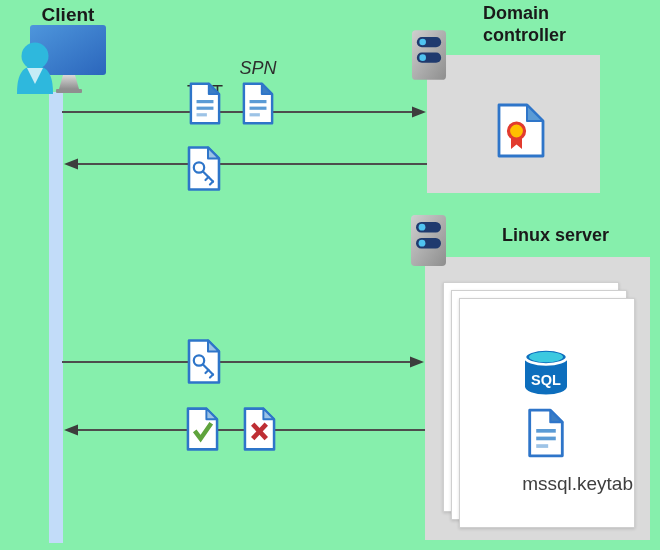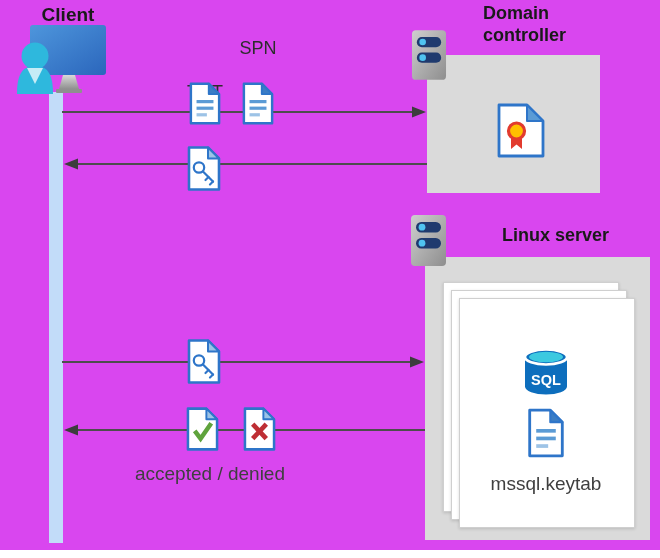--- a/index.html
+++ b/index.html
@@ -1,17 +1,17 @@
 <!DOCTYPE html>
 <html><head>
 <meta charset="utf-8">
 <style>
   html,body{margin:0;padding:0;background:#ffffff;}
   .canvas{
-    position:relative;width:660px;height:550px;background:#d946ef;
+    position:relative;width:660px;height:550px;background:#86efac;
     font-family:"Liberation Sans",sans-serif;overflow:hidden;
   }
   .abs{position:absolute;}
   .heading{font-weight:bold;color:#1a1a1a;font-size:18px;line-height:22px;}
   .plainlabel{color:#2d2d2d;font-size:18px;}
   .soft{color:#3f3f3f;font-size:19px;}
   .center{text-align:center;}
   .graybox{background:#dadada;}
   .lifeline{background:#c2dcf9;}
   .card{
@@ -64,21 +64,21 @@
     </defs>
     <rect x="20" y="3" width="76" height="50" rx="3" fill="url(#monGrad)"></rect>
     <polygon points="53,53 65,53 69,67 49,67" fill="url(#standGrad)"></polygon>
     <rect x="46" y="67" width="26" height="4" rx="1" fill="#8f8f8f"></rect>
     <circle cx="25" cy="34" r="13.5" fill="#2eb8dd"></circle>
     <path d="M7 72 C7 51 13 44 25 44 C37 44 43 51 43 72 Z" fill="#2eb8dd"></path>
     <polygon points="17,46 33,46 25,62" fill="#c6ecf6"></polygon>
   </svg>
 
   <div class="abs plainlabel center" style="left:183px;top:54px;width:44px;margin-top:28px;">TGT</div>
-  <div class="abs plainlabel center" style="left:236px;top:38px;width:44px;">SPN</div>
+  <div class="abs plainlabel center" style="left:236px;top:58px;width:44px;font-style:italic;">SPN</div>
 
   <svg class="abs" style="left:189px;top:81px;" width="32" height="45" viewBox="0 0 34 46">
     <path d="M2 2 h19 l11 11 v31 h-30 Z" fill="#ffffff" stroke="#2e75c9" stroke-width="2.6" stroke-linejoin="round"></path>
     <path d="M21 2 v11 h11 Z" fill="#3b7dc4" stroke="#2e75c9" stroke-width="2" stroke-linejoin="round"></path>
     <g stroke-width="3.4">
       <line x1="8" y1="21" x2="26" y2="21" stroke="#5b9bd5"></line>
       <line x1="8" y1="28" x2="26" y2="28" stroke="#5b9bd5"></line>
       <line x1="8" y1="35" x2="19" y2="35" stroke="#9dc3e6"></line>
     </g>
   </svg>
@@ -123,21 +123,20 @@
 
   <svg class="abs" style="left:243px;top:406px;" width="33" height="46" viewBox="0 0 34 46">
     <path d="M2 2 h19 l11 11 v31 h-30 Z" fill="#ffffff" stroke="#2e75c9" stroke-width="2.6" stroke-linejoin="round"></path>
     <path d="M21 2 v11 h11 Z" fill="#9cc3e6" stroke="#2e75c9" stroke-width="2" stroke-linejoin="round"></path>
     <g stroke="#be2e34" stroke-width="4.8">
       <line x1="10" y1="18" x2="24" y2="33"></line>
       <line x1="24" y1="18" x2="10" y2="33"></line>
     </g>
   </svg>
 
-  <div class="abs soft center" style="left:110px;top:463px;width:200px;">accepted / denied</div>
 
   <svg class="abs" style="left:411px;top:28px;" width="36" height="54" viewBox="0 0 37 53">
     <defs>
       <linearGradient id="srvGrad1" x1="0" y1="0" x2="1" y2="1">
         <stop offset="0" stop-color="#cfcfcf"></stop>
           <stop offset="1" stop-color="#8e8e8e"></stop>
       </linearGradient>
     </defs>
     <rect x="1" y="1" width="35" height="51" rx="4" fill="url(#srvGrad1)"></rect>
     <rect x="6" y="8" width="25" height="10.5" rx="5.2" fill="#1f3a6e"></rect>
@@ -183,15 +182,15 @@
   <svg class="abs" style="left:524px;top:408px;" width="44" height="50" viewBox="0 0 34 46">
     <path d="M2 2 h19 l11 11 v31 h-30 Z" fill="#ffffff" stroke="#2e75c9" stroke-width="2.6" stroke-linejoin="round"></path>
     <path d="M21 2 v11 h11 Z" fill="#3b7dc4" stroke="#2e75c9" stroke-width="2" stroke-linejoin="round"></path>
     <g stroke-width="3.4">
       <line x1="8" y1="21" x2="26" y2="21" stroke="#5b9bd5"></line>
       <line x1="8" y1="28" x2="26" y2="28" stroke="#5b9bd5"></line>
       <line x1="8" y1="35" x2="19" y2="35" stroke="#9dc3e6"></line>
     </g>
   </svg>
 
-  <div class="abs soft center" style="left:459px;top:473px;width:174px;">mssql.keytab</div>
+  <div class="abs soft center" style="left:459px;top:473px;width:174px;text-align:right;">mssql.keytab</div>
 
 </div>
 
 </body></html>

